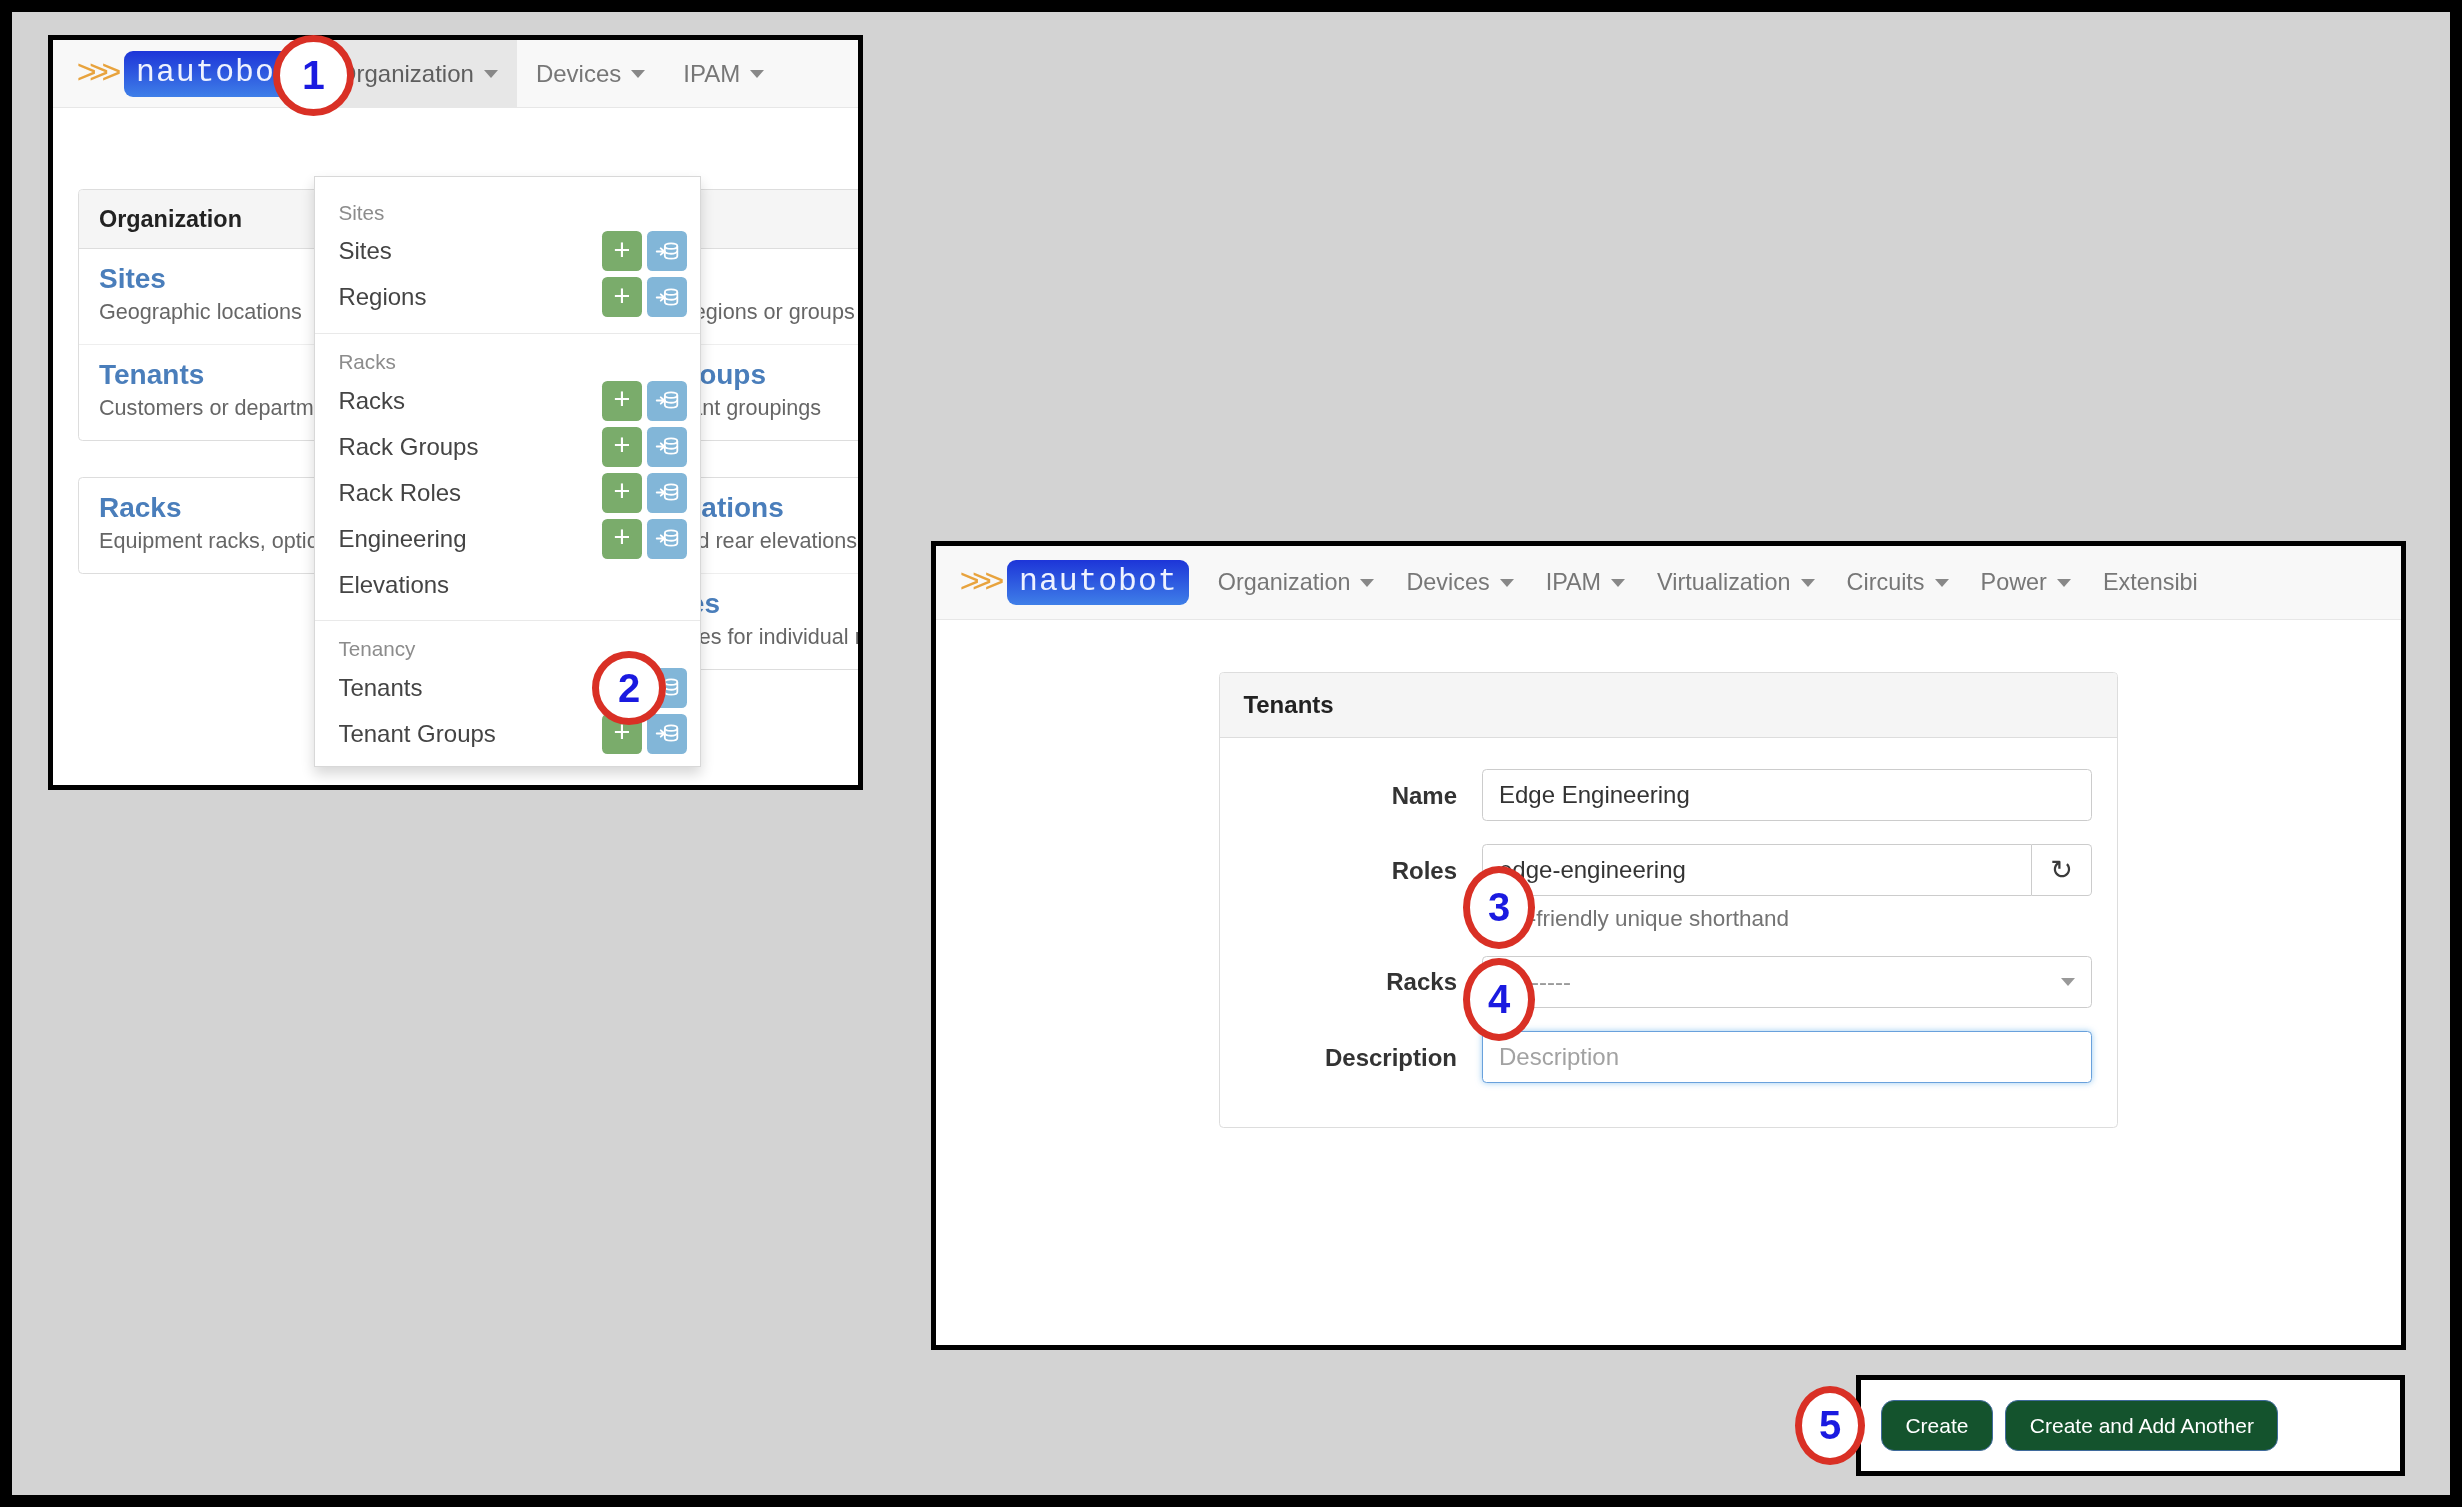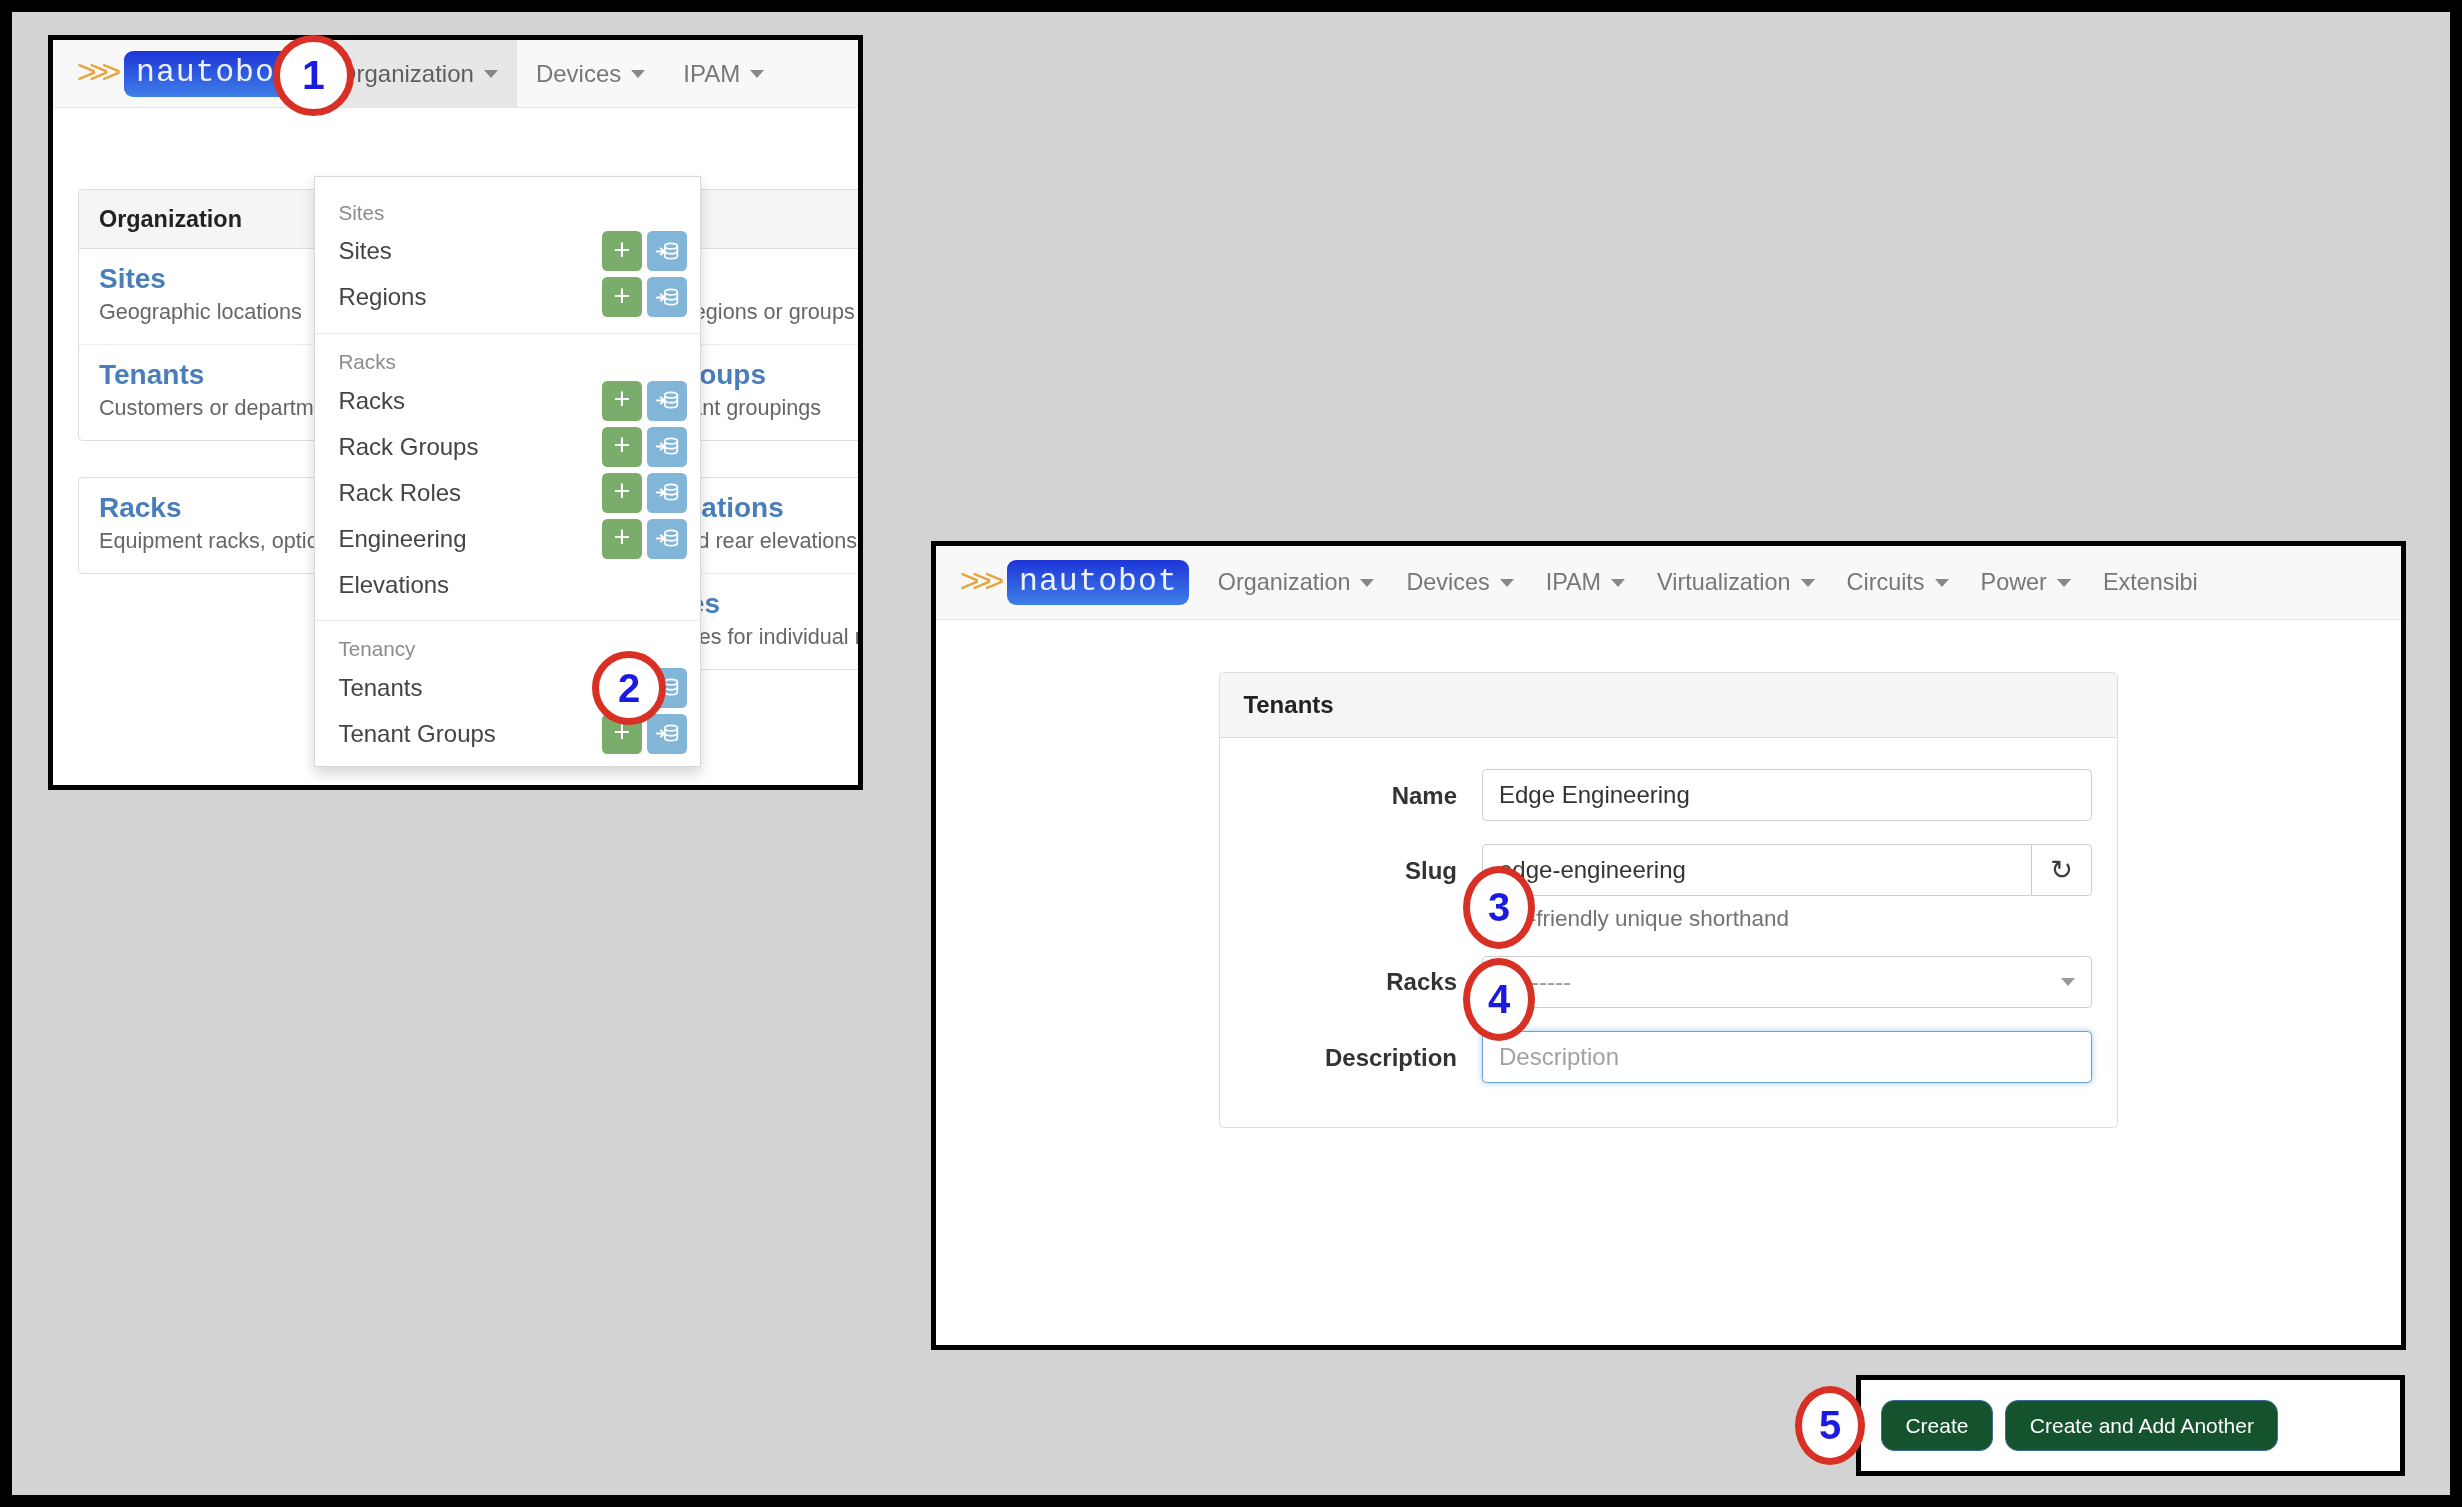--- a/index.html
+++ b/index.html
@@ -662,21 +662,21 @@
           <div class="form-panel-body">
 
             <div class="form-row">
               <div class="form-label">Name</div>
               <div class="form-field">
                 <input class="txt-input" type="text" value="Edge Engineering" style="">
               </div>
             </div>
 
             <div class="form-row">
-              <div class="form-label">Slug</div>
+              <div class="form-label">Roles</div>
               <div class="form-field">
                 <div class="input-group">
                   <input class="txt-input" type="text" value="edge-engineering" style="">
                   <div class="input-addon">
                     <span class="refresh-glyph">↻</span>
                   </div>
                 </div>
                 <div class="help-text">URL-friendly unique shorthand</div>
               </div>
             </div>

